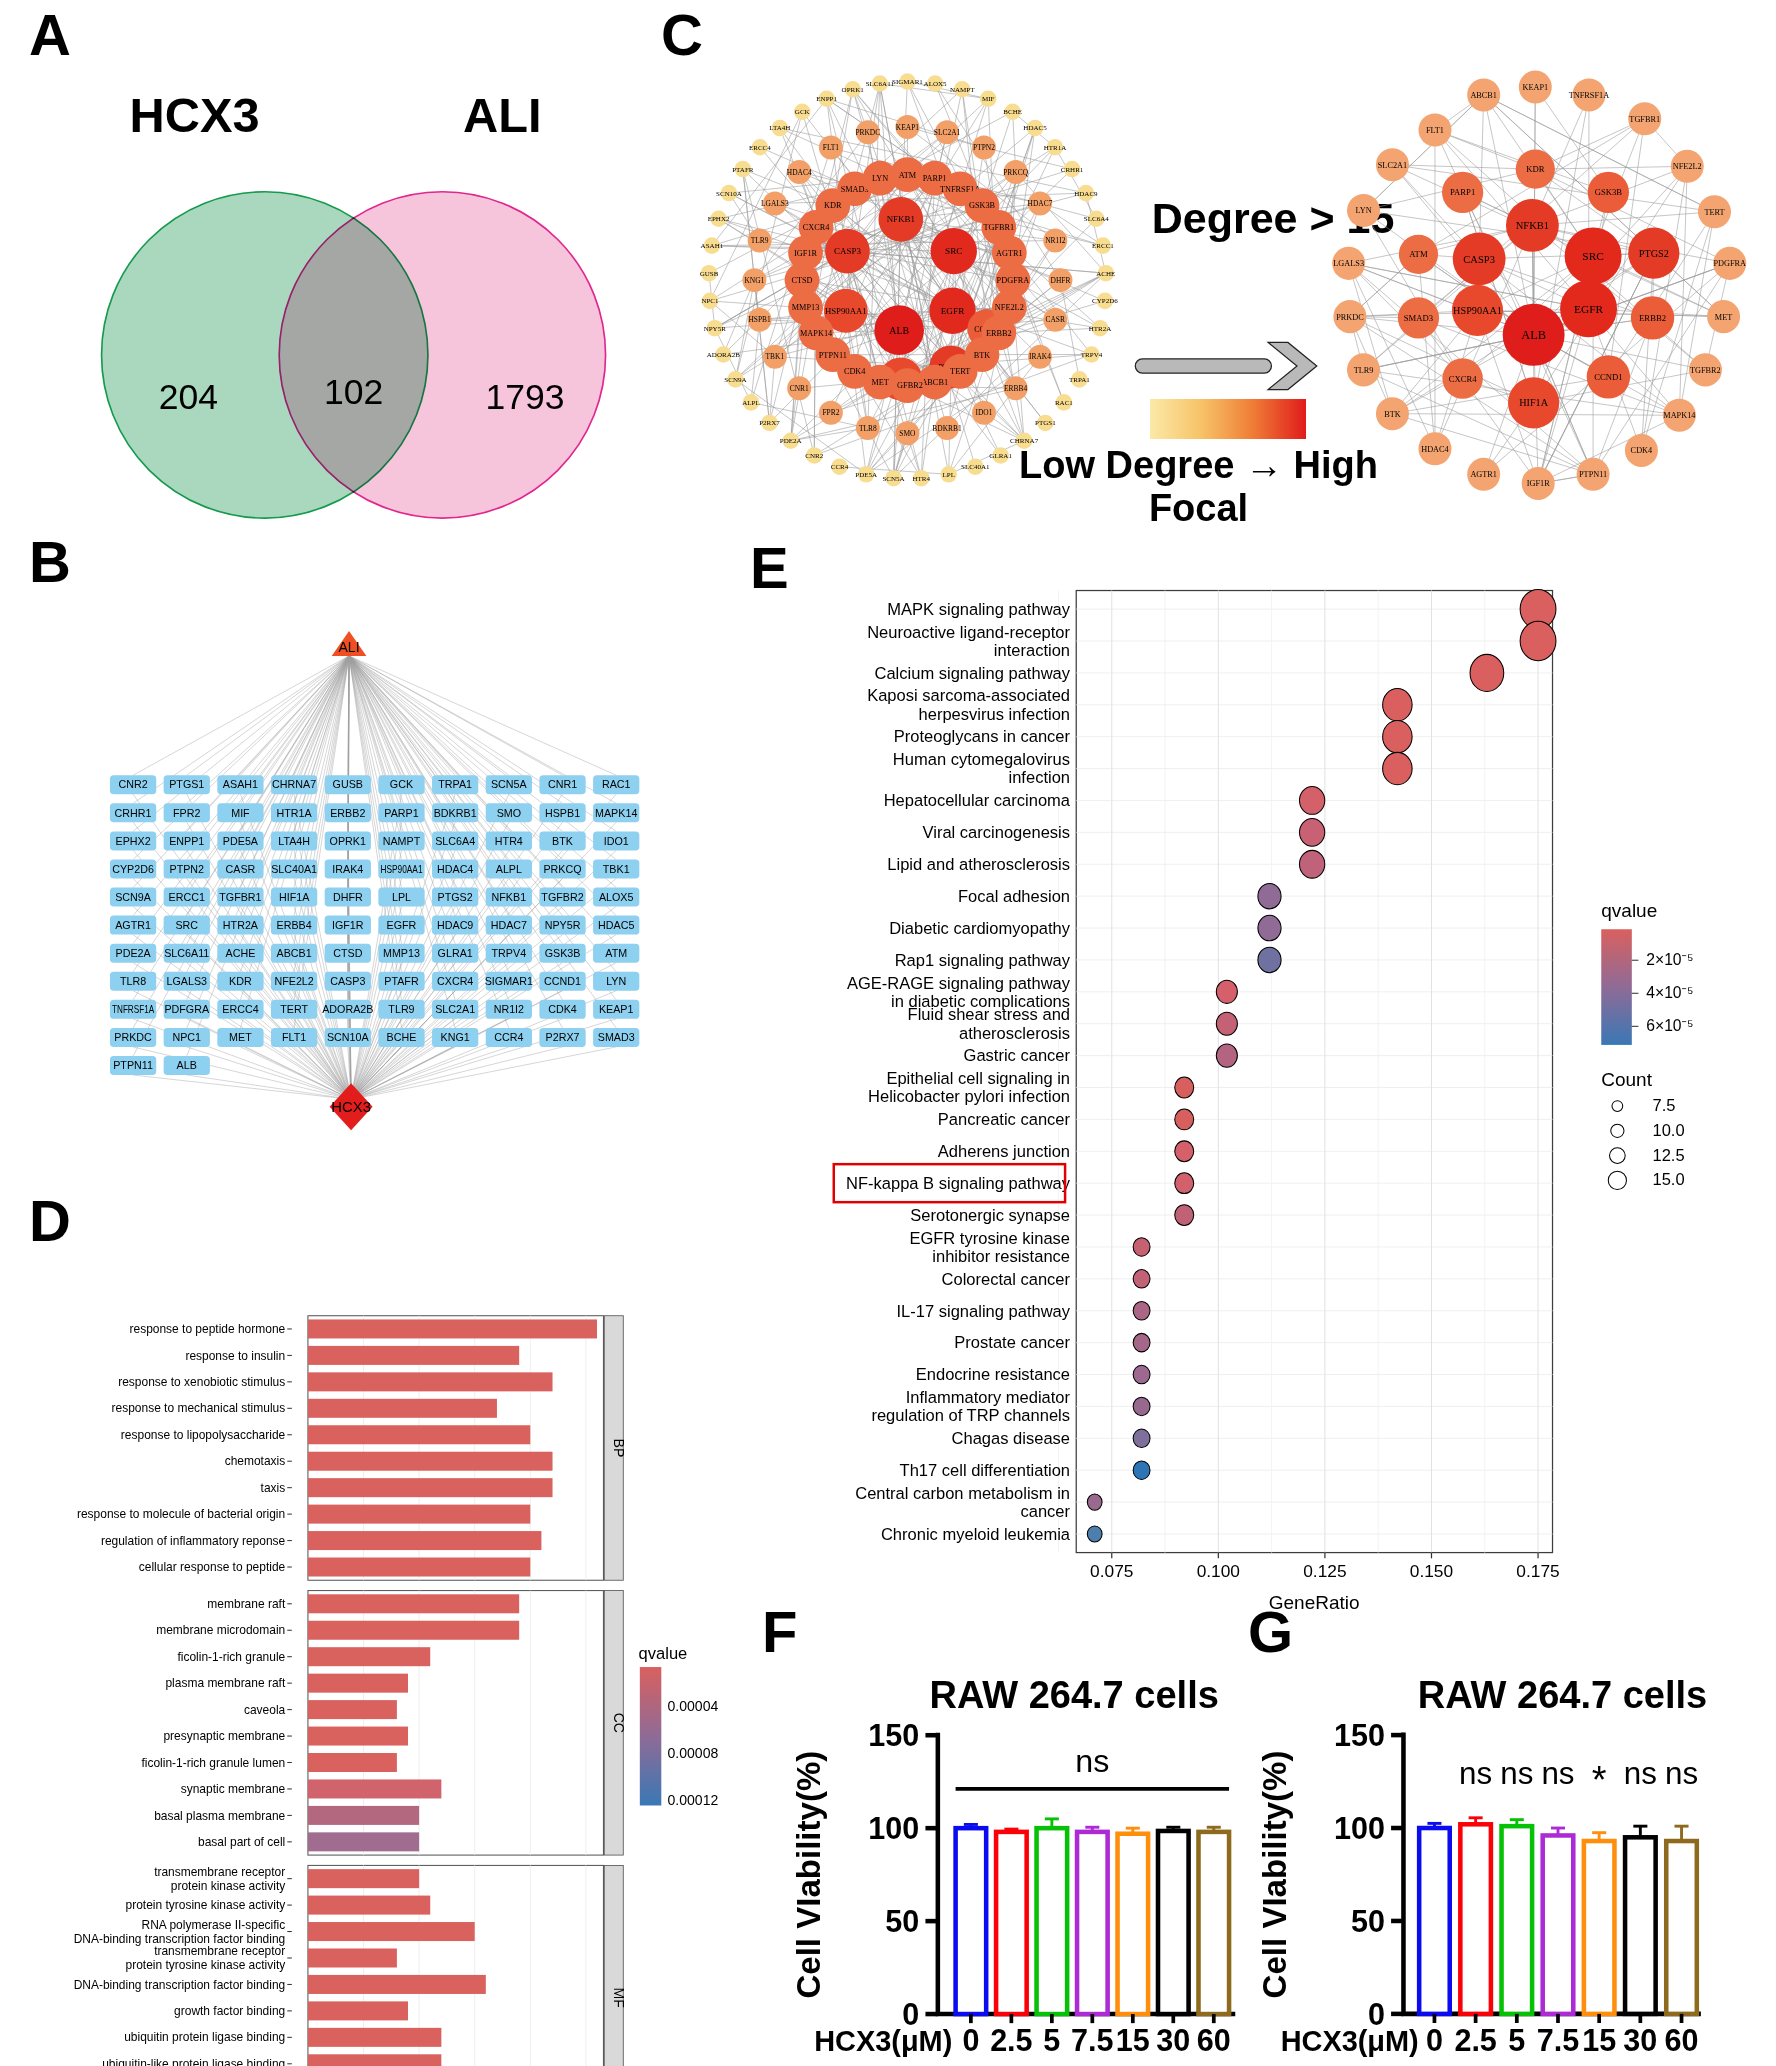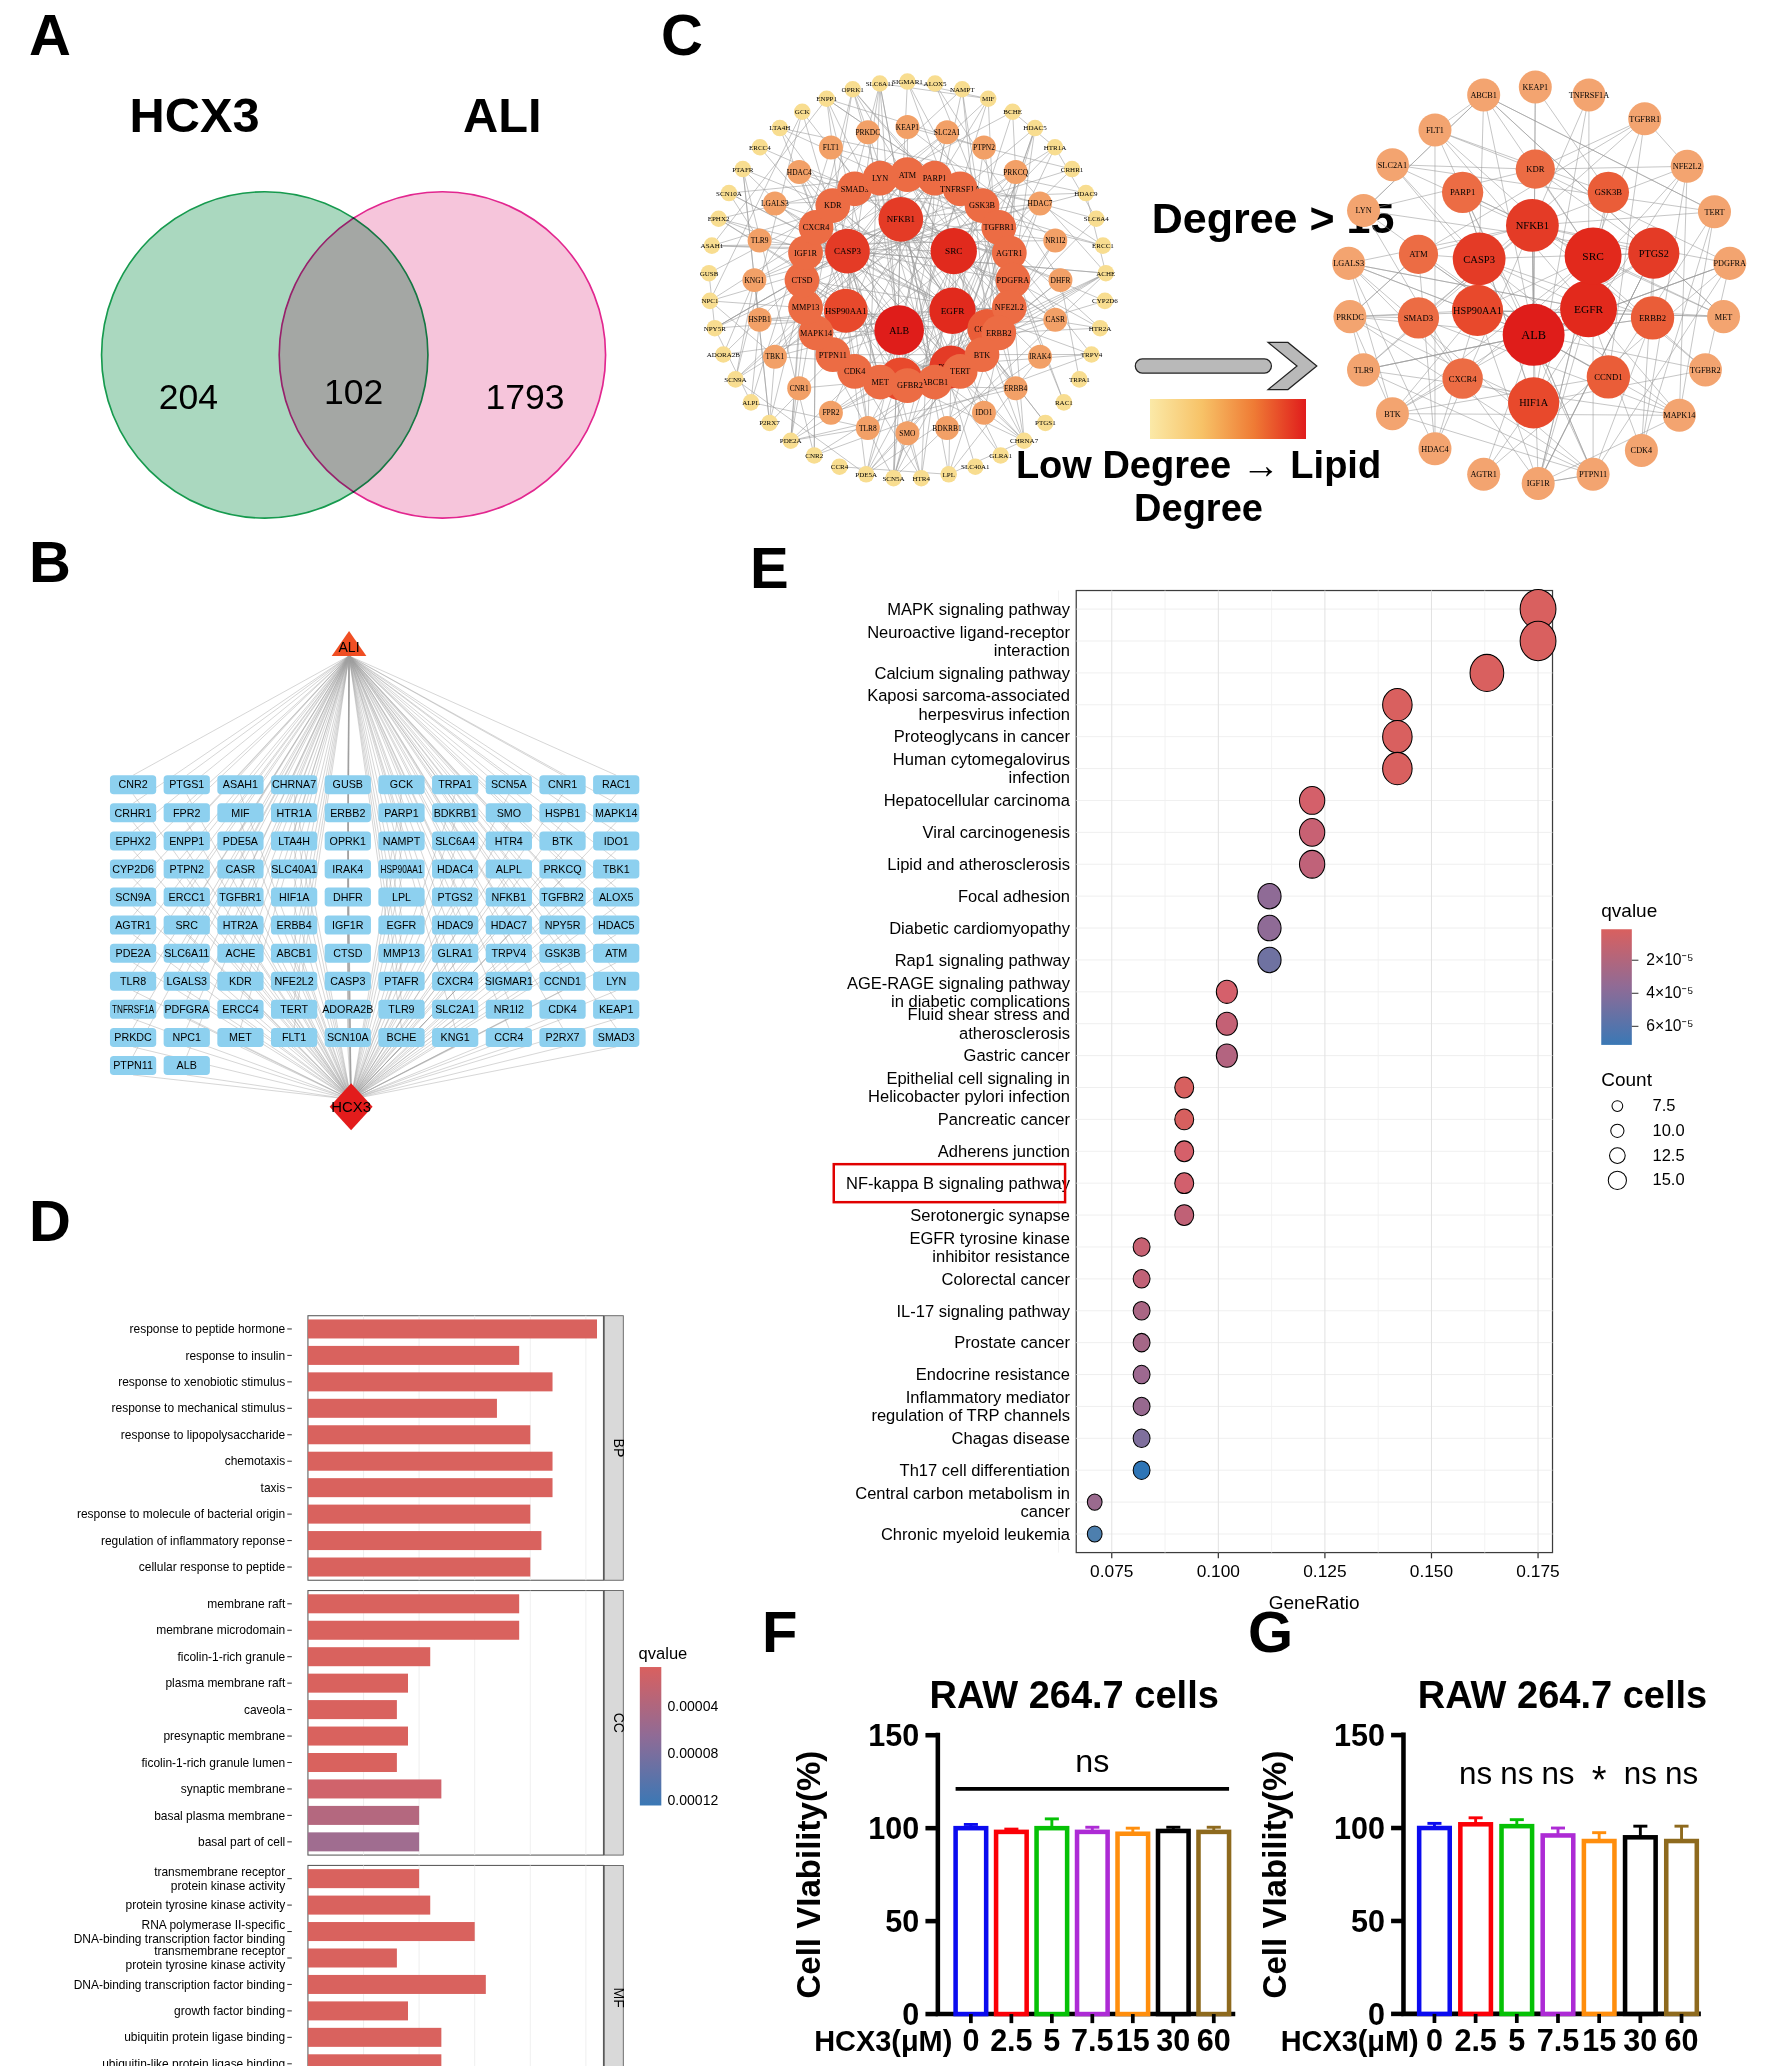--- a/index.html
+++ b/index.html
@@ -959,21 +959,21 @@
 </div>
 
 <div class="ctext" id="degree-text">Degree &gt; 15</div>
 <div class="abs" style="left:1132px;top:335px;">
   <svg width="198" height="62" viewBox="0 0 480 150">
     <rect x="8" y="58" width="330" height="34" rx="17" fill="#b9b9b9" stroke="#222" stroke-width="3"></rect>
     <polygon points="330,18 378,18 448,75 378,132 330,132 400,75" fill="#b9b9b9" stroke="#222" stroke-width="3"></polygon>
   </svg>
 </div>
 <div class="abs" id="grad-bar"></div>
-<div class="ctext" id="lowhigh-text">Low Degree → Lipid Degree</div>
+<div class="ctext" id="lowhigh-text">Low Degree → High Focal</div>
 
 <div class="abs" style="left:1314px;top:66px;">
   <svg id="svg-cr" width="462" height="455" viewBox="0 0 1119 1100">
       <g stroke="#9a9a9a" stroke-width="1.6" stroke-opacity="0.85">
         <line x1="823" y1="452" x2="543" y2="1010"></line>
         <line x1="543" y1="1010" x2="823" y2="452"></line>
         <line x1="532" y1="650" x2="536" y2="50"></line>
         <line x1="253" y1="455" x2="87" y2="606"></line>
         <line x1="411" y1="988" x2="1007" y2="477"></line>
         <line x1="532" y1="650" x2="84" y2="477"></line>

